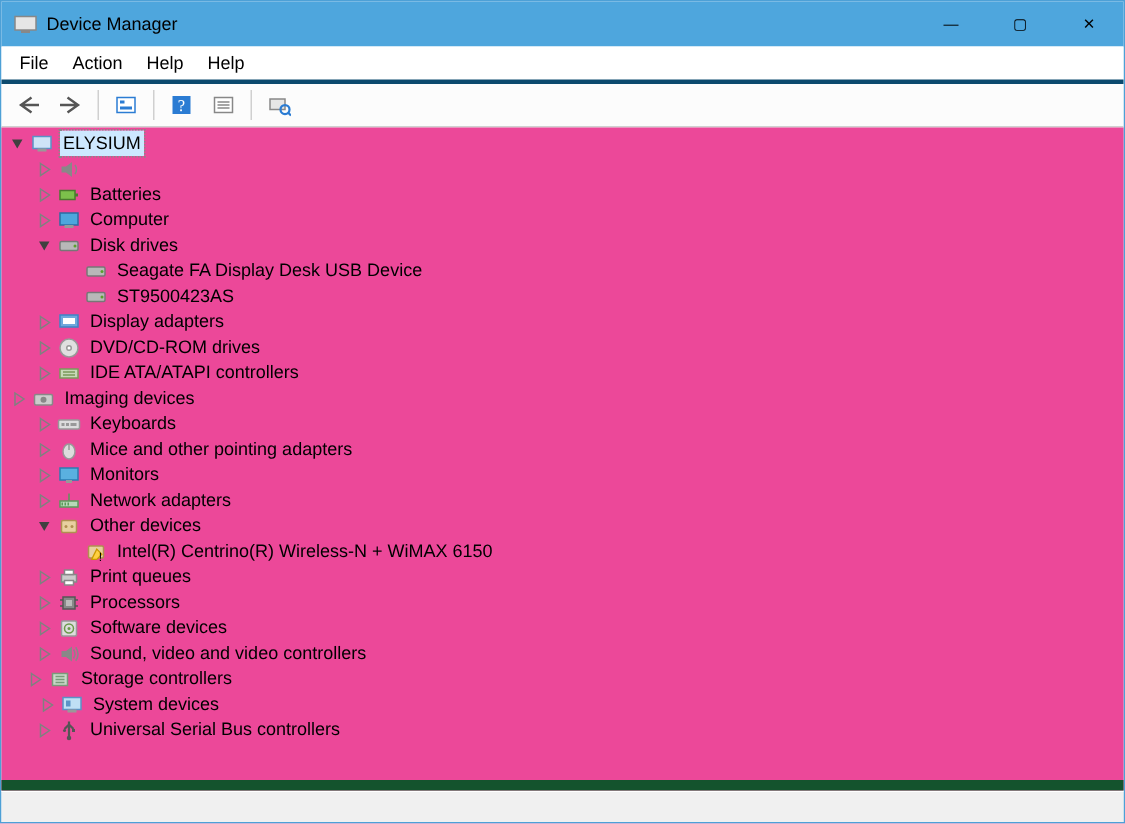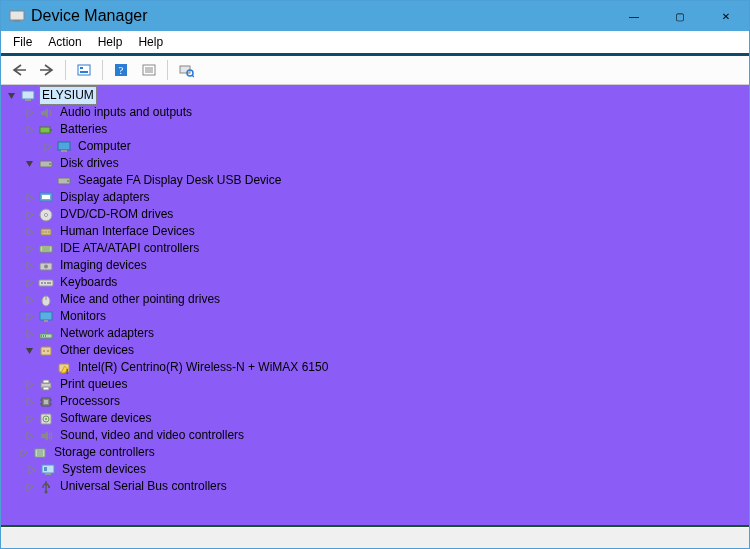--- a/index.html
+++ b/index.html
@@ -1,27 +1,27 @@
 <!DOCTYPE html>
 <html><head>
 <meta charset="utf-8">
 <style>
   html, body { margin:0; padding:0; font-family: "Segoe UI", Tahoma, sans-serif; font-size:12px; background:#fff; }
   .window { width:750px; height:549px; box-sizing:border-box; border:1px solid #4da0d6; background:#fff; display:flex; flex-direction:column; }
   .titlebar { height:30px; background:#4ea6dd; display:flex; align-items:center; color:#000; }
   .titlebar .icon { width:16px; height:16px; margin:0 6px 0 8px; display:flex; align-items:center; }
-  .titlebar .title { flex:0 0 auto; font-size:16px; }
+  .titlebar .title { flex:0 0 auto; font-size:12px; }
   .titlebar .spacer { flex:1; }
   .winbtn { width:46px; height:30px; display:flex; align-items:center; justify-content:center; font-family: "Segoe UI Symbol", sans-serif; font-size:10px; color:#000; }
   .menubar { height:20px; display:flex; align-items:center; padding:1px 4px; background:#fff; border-bottom:3px solid #0c4a6e; }
   .menuitem { padding:1px 8px; }
   .toolbar { height:28px; display:flex; align-items:center; padding:0 4px; gap:0; border-bottom:1px solid #d0d0d0; background:#fcfcfc; }
   .tbtn { width:22px; height:22px; margin:0 2px; display:flex; align-items:center; justify-content:center; border:1px solid transparent; }
   .tsep { width:1px; height:20px; background:#d0d0d0; margin:0 4px; }
-  .content { flex:1; overflow:auto; background:#8b5cf6; position:relative; border-bottom:2px solid #14532d; }
+  .content { flex:1; overflow:auto; background:#ec4899; position:relative; border-bottom:7px solid #14532d; }
   .statusbar { height:20px; background:#f0f0f0; border-top:1px solid #fff; }
   .tree { padding:2px 0 4px 0; }
   .row { display:flex; align-items:center; height:17px; line-height:17px; white-space:nowrap; cursor:default; }
   .chev { width:14px; height:14px; display:flex; align-items:center; justify-content:center; margin-right:1px; }
   .chev svg { display:block; }
   .nodeicon { width:16px; height:16px; margin-right:4px; display:flex; align-items:center; justify-content:center; }
   .label { padding:0 2px; }
   .selected .label { outline:1px dotted #888; background:#cde8ff; }
 </style>
 </head>
@@ -120,37 +120,36 @@
             <svg width="10" height="10">
               <path d="M2 1 L8 5 L2 9 Z" fill="none" stroke="#808080"></path>
             </svg>
           </span>
     <span class="nodeicon">
             <svg width="16" height="16">
               <path d="M3 6 H6 L10 3 V13 L6 10 H3 Z" fill="#888"></path>
               <path d="M12 5 Q14 8 12 11" stroke="#888" fill="none"></path>
             </svg>
           </span>
-    <span class="label">Audio inputs and outputs</span>
   </div>
         <div class="row" style="padding-left:22px">
     <span class="chev">
             <svg width="10" height="10">
               <path d="M2 1 L8 5 L2 9 Z" fill="none" stroke="#808080"></path>
             </svg>
           </span>
     <span class="nodeicon">
             <svg width="16" height="16">
               <rect x="2" y="5" width="10" height="6" fill="#7cc04b" stroke="#4a7a2e"></rect>
               <rect x="12" y="7" width="2" height="2" fill="#4a7a2e"></rect>
             </svg>
           </span>
     <span class="label">Batteries</span>
   </div>
-        <div class="row" style="padding-left:40px">
+        <div class="row" style="padding-left:22px">
     <span class="chev">
             <svg width="10" height="10">
               <path d="M2 1 L8 5 L2 9 Z" fill="none" stroke="#808080"></path>
             </svg>
           </span>
     <span class="nodeicon">
             <svg width="16" height="16">
               <rect x="2" y="3" width="12" height="8" fill="#4ea6dd" stroke="#2b6ca3"></rect>
               <rect x="5" y="11" width="6" height="2" fill="#999"></rect>
             </svg>
@@ -174,20 +173,30 @@
         <div class="row" style="padding-left:40px">
     <span class="chev"></span>
     <span class="nodeicon">
             <svg width="16" height="16">
               <rect x="2" y="5" width="12" height="6" rx="1" fill="#b8b8b8" stroke="#777"></rect>
               <circle cx="12" cy="8" r="1" fill="#5aa02c"></circle>
             </svg>
           </span>
     <span class="label">Seagate FA Display Desk USB Device</span>
   </div>
+        <div class="row" style="padding-left:40px">
+    <span class="chev"></span>
+    <span class="nodeicon">
+            <svg width="16" height="16">
+              <rect x="2" y="5" width="12" height="6" rx="1" fill="#b8b8b8" stroke="#777"></rect>
+              <circle cx="12" cy="8" r="1" fill="#5aa02c"></circle>
+            </svg>
+          </span>
+    <span class="label">ST9500423AS</span>
+  </div>
         <div class="row" style="padding-left:22px">
     <span class="chev">
             <svg width="10" height="10">
               <path d="M2 1 L8 5 L2 9 Z" fill="none" stroke="#808080"></path>
             </svg>
           </span>
     <span class="nodeicon">
             <svg width="16" height="16">
               <rect x="2" y="3" width="12" height="8" fill="#6fa8dc" stroke="#3d85c6"></rect>
               <rect x="4" y="5" width="8" height="4" fill="#fff"></rect>
@@ -201,53 +210,37 @@
               <path d="M2 1 L8 5 L2 9 Z" fill="none" stroke="#808080"></path>
             </svg>
           </span>
     <span class="nodeicon">
             <svg width="16" height="16">
               <circle cx="8" cy="8" r="6" fill="#e0e0e0" stroke="#999"></circle>
               <circle cx="8" cy="8" r="1.5" fill="#fff" stroke="#999"></circle>
             </svg>
           </span>
     <span class="label">DVD/CD-ROM drives</span>
-  </div>
-        <div class="row" style="padding-left:22px">
-    <span class="chev">
-            <svg width="10" height="10">
-              <path d="M2 1 L8 5 L2 9 Z" fill="none" stroke="#808080"></path>
-            </svg>
-          </span>
-    <span class="nodeicon">
-            <svg width="16" height="16">
-              <rect x="3" y="5" width="10" height="6" rx="1" fill="#d4c08a" stroke="#a08850"></rect>
-              <circle cx="5" cy="8" r="0.8" fill="#a08850"></circle>
-              <circle cx="8" cy="8" r="0.8" fill="#a08850"></circle>
-              <circle cx="11" cy="8" r="0.8" fill="#a08850"></circle>
-            </svg>
-          </span>
-    <span class="label">Human Interface Devices</span>
   </div>
         <div class="row" style="padding-left:22px">
     <span class="chev">
             <svg width="10" height="10">
               <path d="M2 1 L8 5 L2 9 Z" fill="none" stroke="#808080"></path>
             </svg>
           </span>
     <span class="nodeicon">
             <svg width="16" height="16">
               <rect x="2" y="5" width="12" height="6" fill="#c8d8b8" stroke="#7a9a5a"></rect>
               <line x1="4" y1="7" x2="12" y2="7" stroke="#7a9a5a"></line>
               <line x1="4" y1="9" x2="12" y2="9" stroke="#7a9a5a"></line>
             </svg>
           </span>
     <span class="label">IDE ATA/ATAPI controllers</span>
   </div>
-        <div class="row" style="padding-left:22px">
+        <div class="row" style="padding-left:5px">
     <span class="chev">
             <svg width="10" height="10">
               <path d="M2 1 L8 5 L2 9 Z" fill="none" stroke="#808080"></path>
             </svg>
           </span>
     <span class="nodeicon">
             <svg width="16" height="16">
               <rect x="2" y="5" width="12" height="7" rx="1" fill="#ccc" stroke="#888"></rect>
               <circle cx="8" cy="8.5" r="2" fill="#888"></circle>
             </svg>
@@ -275,21 +268,21 @@
             <svg width="10" height="10">
               <path d="M2 1 L8 5 L2 9 Z" fill="none" stroke="#808080"></path>
             </svg>
           </span>
     <span class="nodeicon">
             <svg width="16" height="16">
               <ellipse cx="8" cy="9" rx="4" ry="5" fill="#ddd" stroke="#999"></ellipse>
               <line x1="8" y1="4" x2="8" y2="8" stroke="#999"></line>
             </svg>
           </span>
-    <span class="label">Mice and other pointing drives</span>
+    <span class="label">Mice and other pointing adapters</span>
   </div>
         <div class="row" style="padding-left:22px">
     <span class="chev">
             <svg width="10" height="10">
               <path d="M2 1 L8 5 L2 9 Z" fill="none" stroke="#808080"></path>
             </svg>
           </span>
     <span class="nodeicon">
             <svg width="16" height="16">
               <rect x="2" y="3" width="12" height="8" fill="#5ab0e0" stroke="#2b7cb3"></rect>

